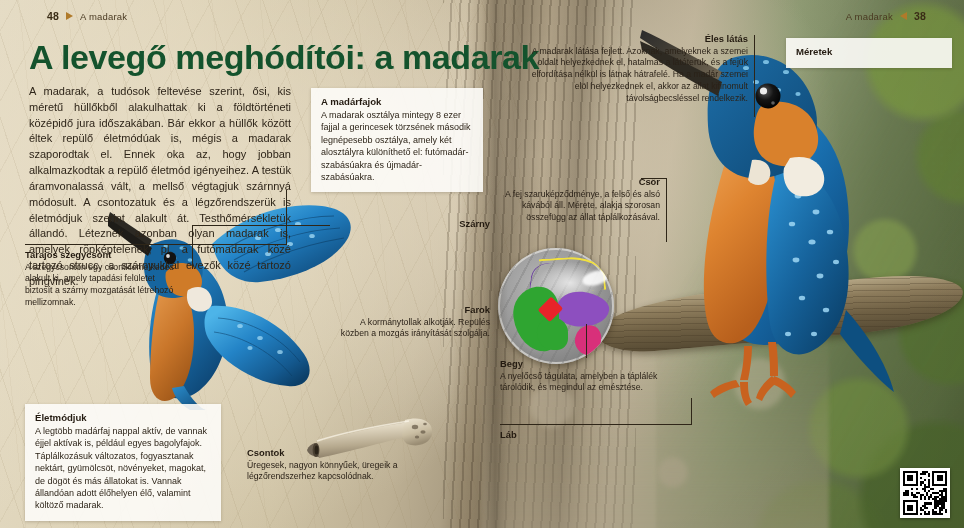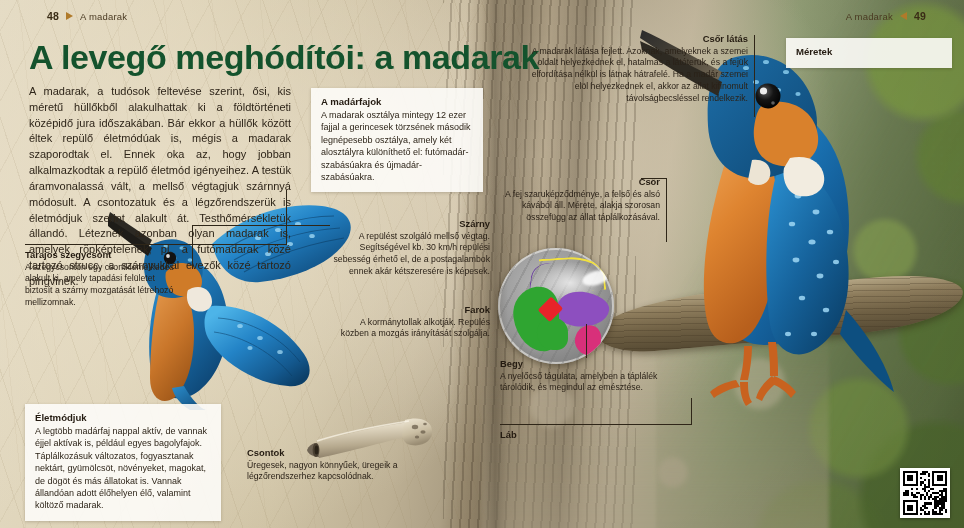--- a/index.html
+++ b/index.html
@@ -550,59 +550,58 @@
   <div class="bg-vignette"></div>
 
   <div class="head left">
     <span class="num">48</span>
     <span class="tri-r"></span>
     <span>A madarak</span>
   </div>
   <div class="head right">
     <span>A madarak</span>
     <span class="tri-l"></span>
-    <span class="num">49</span>
+    <span class="num">38</span>
   </div>
 
   <h1 id="title"><span>A levegő meghódítói: </span><span class="bold">a madarak</span></h1>
 
   <p id="intro">A madarak, a tudósok feltevése szerint, ősi, kis méretű hüllőkből alakulhattak ki a földtörténeti középidő jura időszakában. Bár ekkor a hüllők között éltek repülő életmódúak is, mégis a madarak szaporodtak el. Ennek oka az, hogy jobban alkalmazkodtak a repülő életmód igényeihez. A testük áramvonalassá vált, a mellső végtagjuk szárnnyá módosult. A csontozatuk és a légzőrendszerük is életmódjuk szerint alakult át. Testhőmérsékletük állandó. Léteznek azonban olyan madarak is, amelyek röpképtelenek, pl. a futómadarak közé tartozó strucc, a szárnyukkal evezők közé tartozó pingvinek.</p>
 
   <div class="panel" id="panel-fajok">
     <h4>A madárfajok</h4>
-    <p>A madarak osztálya mintegy 12 ezer fajjal a gerincesek törzsének második legnépesebb osztálya, amely két alosztályra különíthető el: futómadár-szabásúakra és újmadár-szabásúakra.</p>
+    <p>A madarak osztálya mintegy 8 ezer fajjal a gerincesek törzsének második legnépesebb osztálya, amely két alosztályra különíthető el: futómadár-szabásúakra és újmadár-szabásúakra.</p>
   </div>
 
   <div class="panel" id="panel-meretek">
     <h4>Méretek</h4>
   </div>
 
   <div class="panel" id="panel-eletmod">
     <h4>Életmódjuk</h4>
     <p>A legtöbb madárfaj nappal aktív, de vannak éjjel aktívak is, például egyes bagolyfajok. Táplálkozásuk változatos, fogyasztanak nektárt, gyümölcsöt, növényeket, magokat, de dögöt és más állatokat is. Vannak állandóan adott élőhelyen élő, valamint költöző madarak.</p>
   </div>
 
   <div class="callout ralign" id="co-eles">
     <div class="vbar"></div>
-    <h4>Csőr látás</h4>
+    <h4>Éles látás</h4>
     <p>A madarak látása fejlett. Azoknak, amelyeknek a szemei oldalt helyezkednek el, hatalmas a látóterük, és a fejük elfordítása nélkül is látnak hátrafelé. Ha a madár szemei elöl helyezkednek el, akkor az állat kifinomult távolságbecsléssel rendelkezik.</p>
   </div>
 
   <div class="callout ralign" id="co-csor">
     <div class="vbar"></div>
     <div class="hbar"></div>
     <h4>Csőr</h4>
     <p>A fej szaruképződménye, a felső és alsó kávából áll. Mérete, alakja szorosan összefügg az állat táplálkozásával.</p>
   </div>
 
   <div class="callout ralign" id="co-szarny">
     <div class="lead"></div>
     <div class="lead-kink"></div>
     <h4>Szárny</h4>
-    <p>A repülést szolgáló mellső végtag. Segítségével kb. 30 km/h repülési sebesség érhető el, de a postagalambok ennek akár kétszeresére is képesek.</p>
   </div>
 
   <div class="callout" id="co-tarajos">
     <div class="rule"></div>
     <div class="lead-up"></div>
     <h4>Tarajos szegycsont</h4>
     <p>A szegycsonton egy csontkiemelkedés alakult ki, amely tapadási felületet biztosít a szárny mozgatását létrehozó mellizomnak.</p>
   </div>
 
   <div class="callout ralign" id="co-farok">

